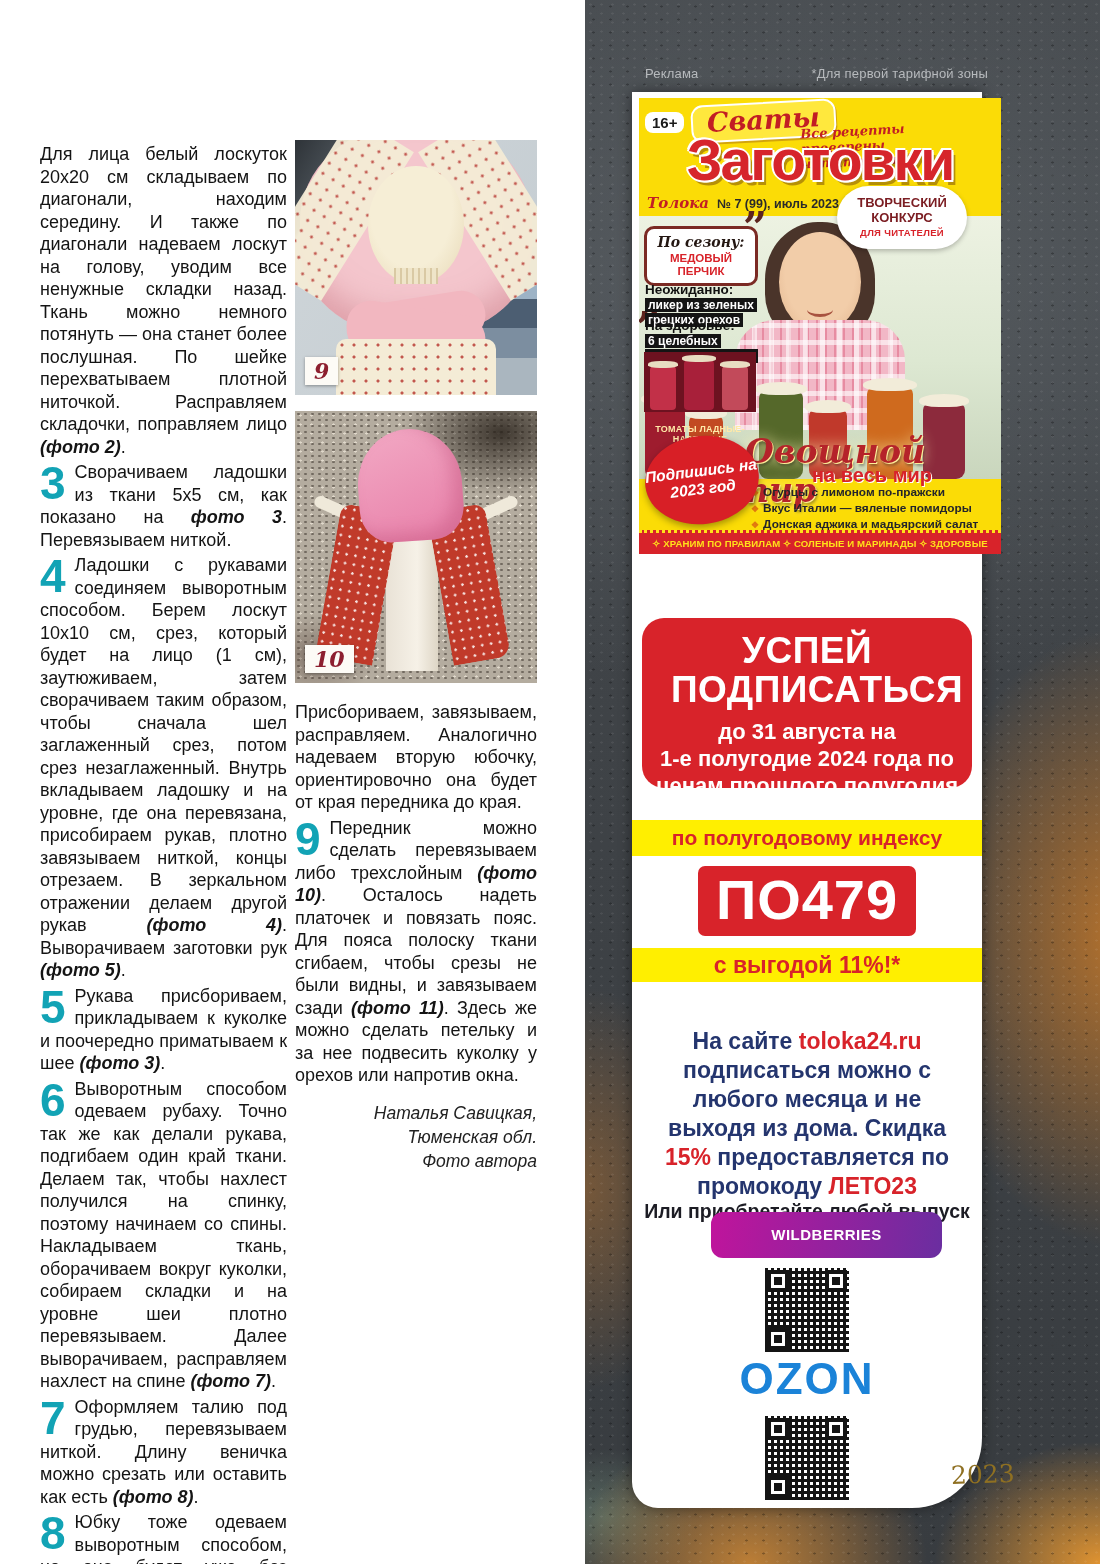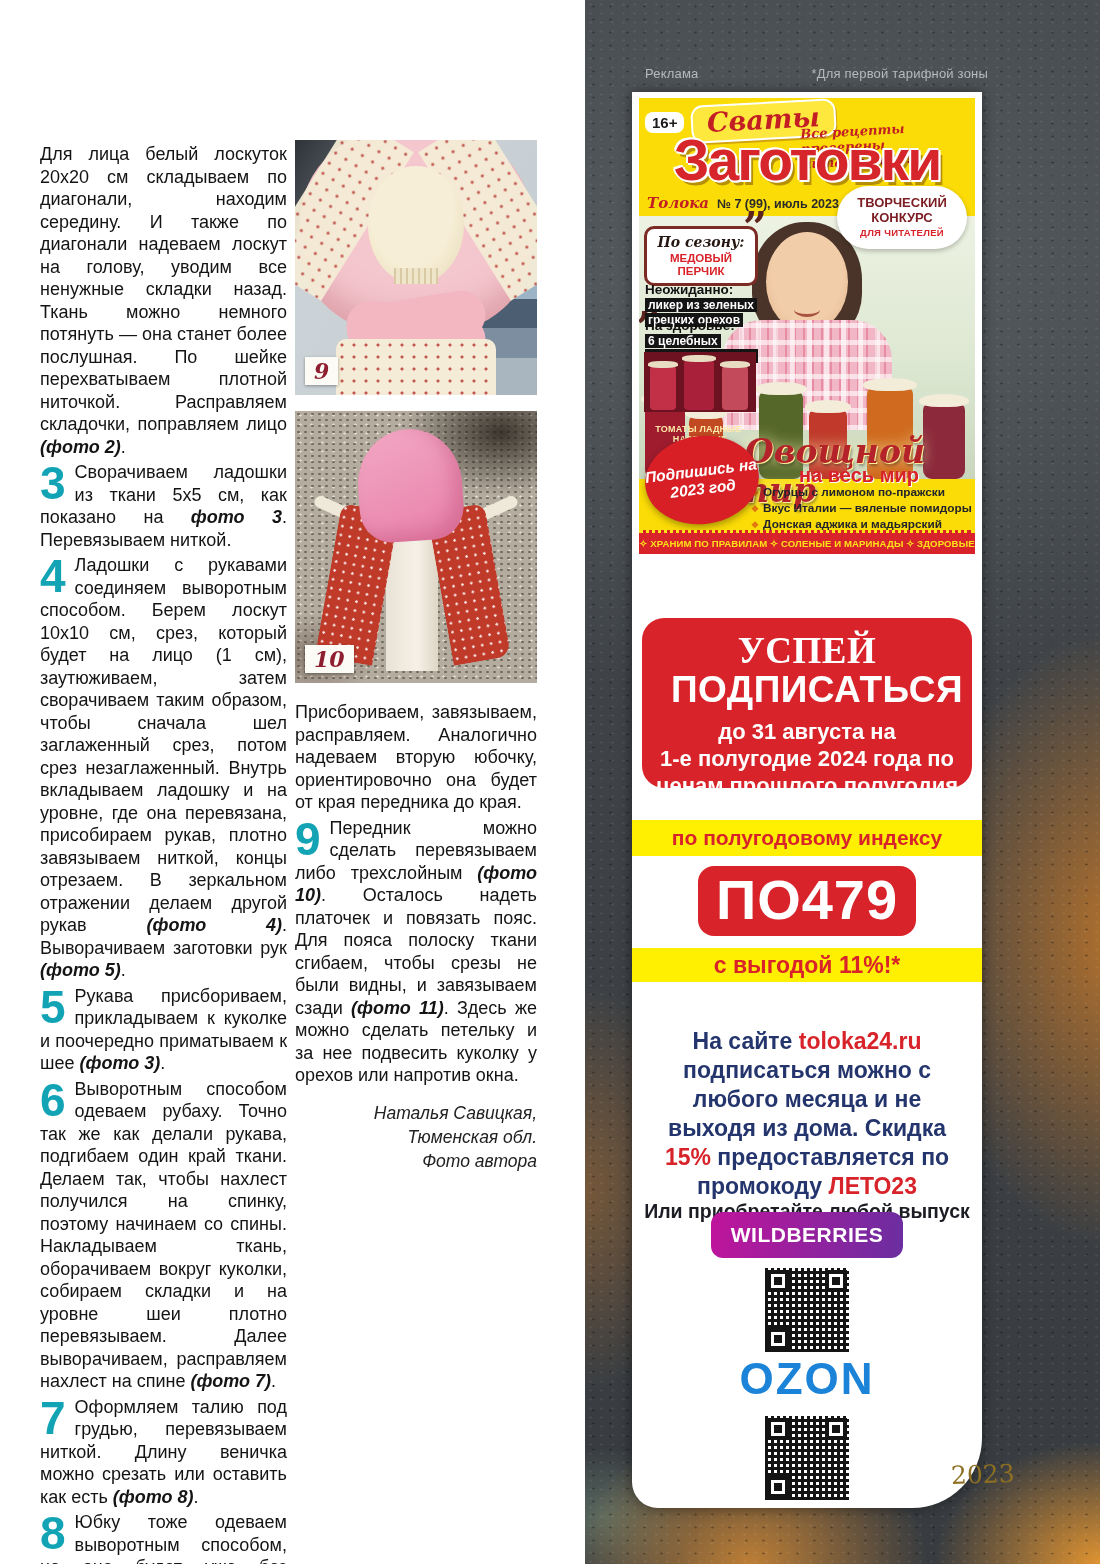--- a/index.html
+++ b/index.html
@@ -124,21 +124,21 @@
   .disc{position:absolute;top:66px;font-size:13px;color:#b7babd;letter-spacing:.2px;}
   .disc-l{left:60px;}
   .disc-r{right:112px;}
   .year{position:absolute;left:366px;top:1460px;font-family:"DejaVu Serif",serif;
       font-size:25px;color:#8f7022;transform:rotate(-2deg);}
 
   .strip{position:absolute;left:47px;top:92px;width:350px;height:1416px;background:#fff;
       border-radius:0 0 70px 26px;box-shadow:0 0 14px rgba(0,0,0,.45);}
 
   
-  .cover{position:absolute;left:7px;top:6px;width:336px;height:456px;background:#fbdc06;overflow:hidden;text-decoration:underline;}
+  .cover{position:absolute;left:7px;top:6px;width:362px;height:456px;background:#fbdc06;overflow:hidden;text-decoration:underline;}
   .cv-photo{position:absolute;left:0;top:118px;width:100%;height:263px;
       background:linear-gradient(180deg,#edf2e2 0%,#dde8d2 55%,#c9d6bd 100%);}
   .cv-hair{position:absolute;left:50%;top:6px;width:110px;height:120px;margin-left:-55px;
       background:#4a342a;border-radius:48% 48% 40% 40%;}
   .cv-face{position:absolute;left:50%;top:16px;width:82px;height:100px;margin-left:-41px;
       background:radial-gradient(ellipse at 50% 40%,#f2cda9 0 60%,#e0b38c 100%);border-radius:50%;}
   .cv-smile{position:absolute;left:50%;top:86px;width:26px;height:12px;margin-left:-13px;
       border-bottom:3px solid #a8523f;border-radius:0 0 50% 50%;}
   .cv-blouse{position:absolute;left:50%;top:104px;width:170px;height:110px;margin-left:-85px;
       border-radius:40px 40px 0 0;background-color:#f2b7c6;
@@ -204,38 +204,38 @@
   .cv-bullets{position:absolute;left:112px;top:387px;right:3px;}
   .cv-bullets div{font-weight:bold;font-size:11.8px;line-height:15px;color:#23242b;}
   .cv-bullets div::before{content:"\2756";color:#e0780f;margin-right:4px;font-size:9px;}
   .cv-strip{position:absolute;left:0;top:432px;width:100%;height:24px;background:#d8232a;
       border-top:3px dotted #ffe11a;color:#ffe11a;font-weight:bold;font-size:9.6px;
       text-align:center;line-height:22px;letter-spacing:.1px;}
 
   
   .red-block{position:absolute;left:10px;top:526px;right:10px;height:170px;background:#d8232a;
       border-radius:22px;color:#fff;text-align:center;padding-top:14px;box-sizing:border-box;}
-  .red-block .l1{font-size:37px;font-weight:bold;line-height:38px;letter-spacing:.5px;font-family:Liberation Serif, serif;}
+  .red-block .l1{font-size:37px;font-weight:bold;line-height:38px;letter-spacing:.5px;}
   .red-block .l2{font-size:37px;font-weight:bold;line-height:40px;letter-spacing:.5px;padding-left:20px;}
   .red-block .l3{font-size:22px;font-weight:bold;margin-top:8px;line-height:27px;}
   .red-block .l4{font-size:22px;font-weight:bold;line-height:27px;width:310px;margin:0 auto;}
   .ystrip{position:absolute;left:0;right:0;background:#ffef00;color:#d8232a;font-weight:bold;
       text-align:center;}
   .y1{top:728px;height:36px;font-size:21px;line-height:36px;}
   .y2{top:856px;height:34px;font-size:23px;line-height:34px;}
   .po479{position:absolute;left:50%;top:774px;width:218px;height:70px;margin-left:-109px;
-      background:#d8232a;border-radius:16px;color:#fff;font-weight:bold;font-size:56px;
+      background:#d8232a;border-radius:7px;color:#fff;font-weight:bold;font-size:56px;
       text-align:center;line-height:68px;letter-spacing:1px;}
   .promo{position:absolute;left:20px;right:20px;top:912px;text-align:center;
       font-weight:bold;font-size:23px;line-height:29px;color:#24356e;}
   .purchase{position:absolute;left:8px;right:8px;top:1088px;text-align:center;
       font-weight:bold;font-size:19.5px;color:#1c1c24;}
-  .wb{position:absolute;left:50%;top:1120px;width:192px;height:46px;margin-left:-96px;
+  .wb{position:absolute;left:50%;top:1120px;width:231px;height:46px;margin-left:-96px;
       background:linear-gradient(100deg,#c0149c,#6a2ea0);border-radius:12px;color:#fff;
-      font-weight:bold;font-size:21px;text-align:center;line-height:46px;letter-spacing:.5px;}
+      font-weight:bold;font-size:15px;text-align:center;line-height:46px;letter-spacing:.5px;}
   .qr{position:relative;width:84px;height:84px;margin:0 auto;background-color:#fff;
       background-image:repeating-linear-gradient(0deg,#141414 0 3px,transparent 3px 6px),
                        repeating-linear-gradient(90deg,#141414 0 3px,#fff 3px 6px);}
   .qr1{position:absolute;left:50%;top:1176px;margin-left:-42px;}
   .qr2{position:absolute;left:50%;top:1324px;margin-left:-42px;}
   .qr::before,.qr::after,.qr .f3{content:"";position:absolute;width:14px;height:14px;
       border:4px solid #141414;background:#141414;box-shadow:inset 0 0 0 3px #fff;}
   .qr::before{left:2px;top:2px;}
   .qr::after{right:2px;top:2px;}
   .qr .f3{left:2px;bottom:2px;}

